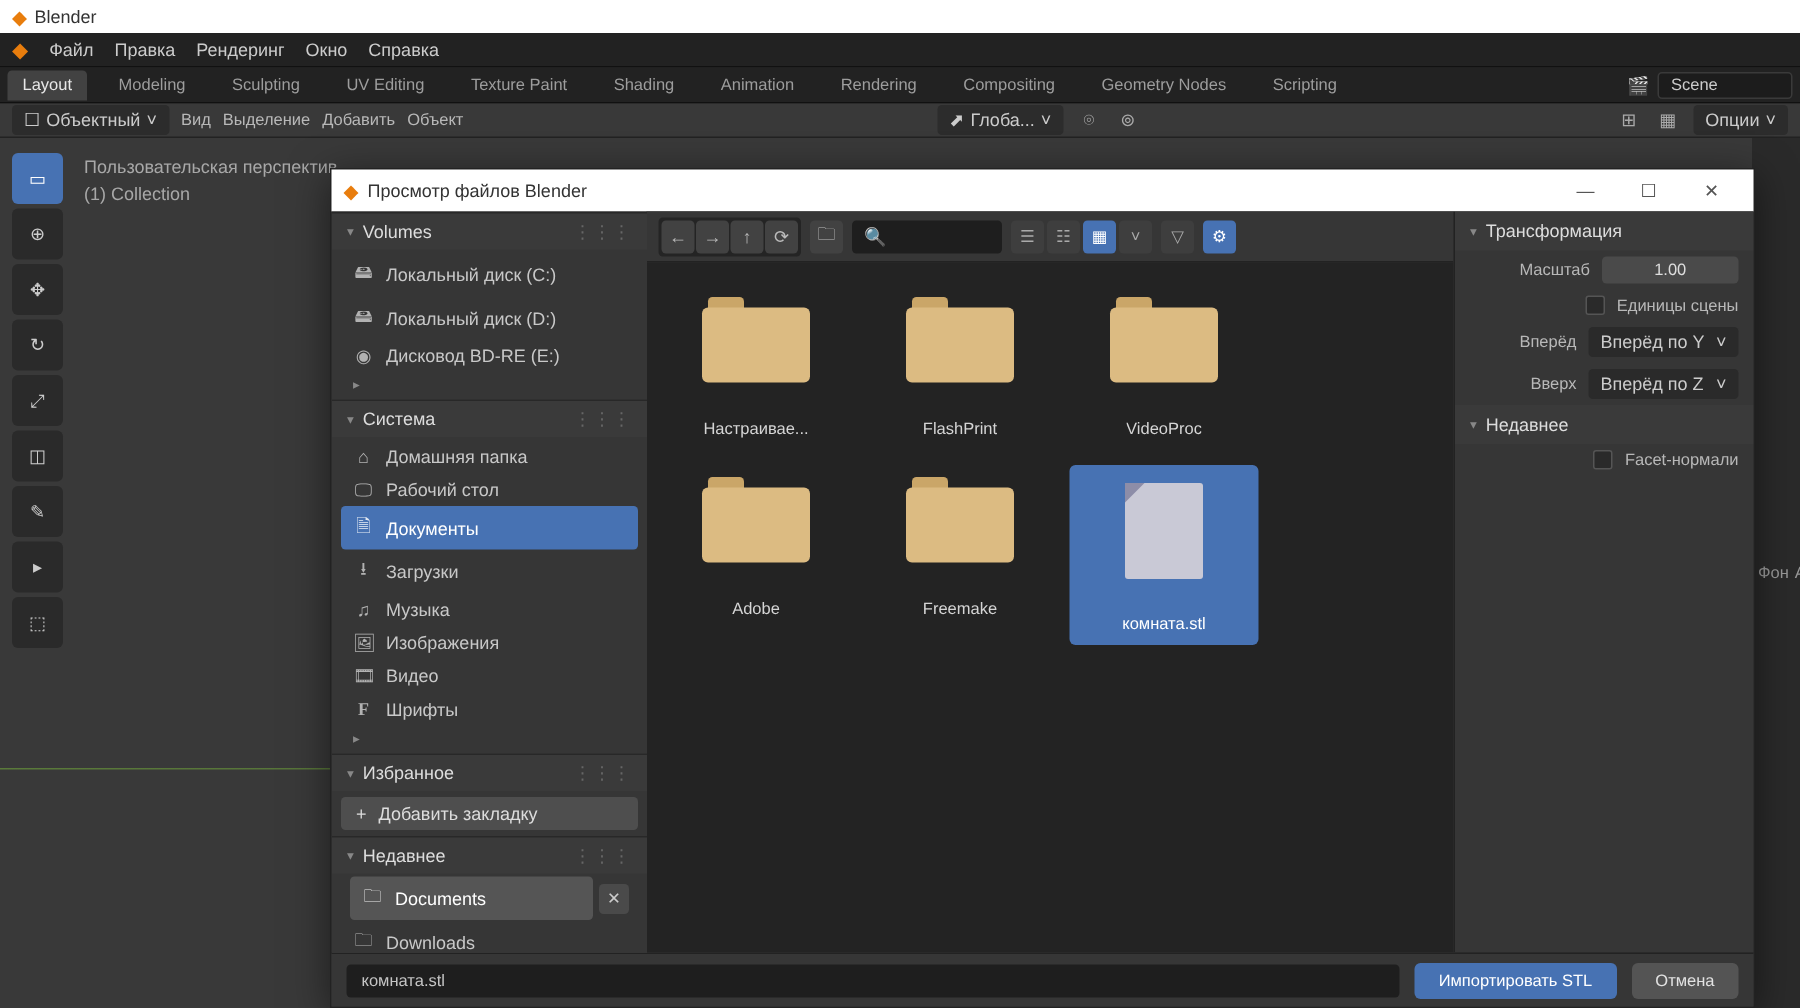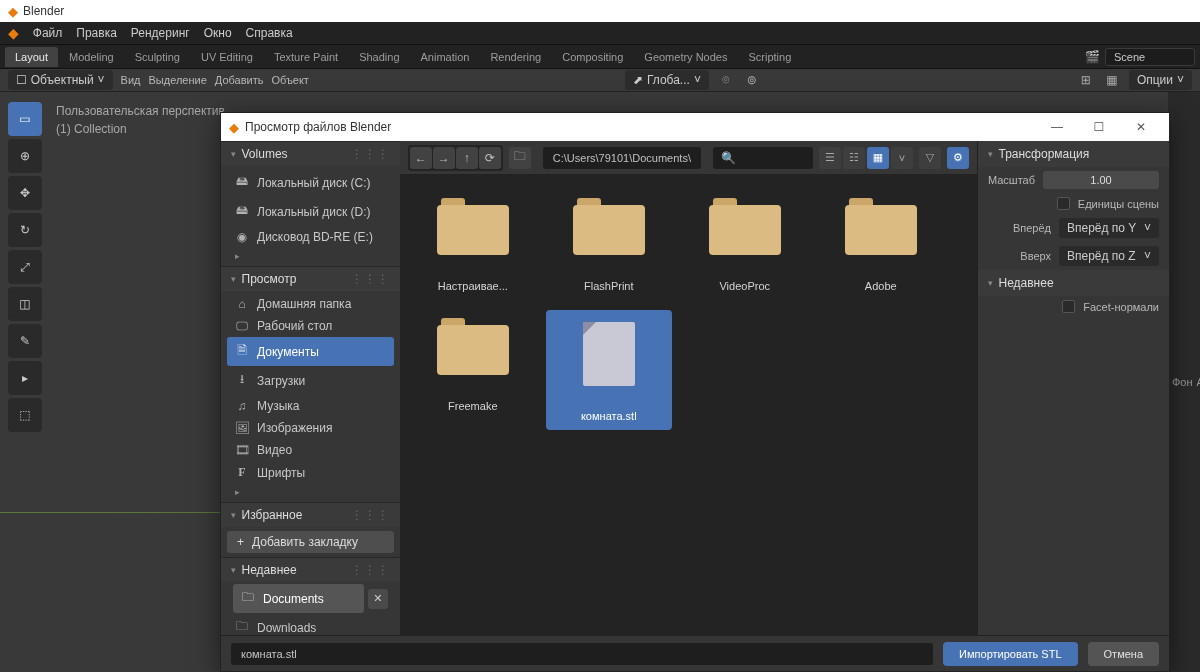--- a/index.html
+++ b/index.html
@@ -3,21 +3,21 @@
 <meta charset="utf-8">
 <style>
 *{margin:0;padding:0;box-sizing:border-box;font-family:-apple-system,BlinkMacSystemFont,"Segoe UI",sans-serif;font-size:12px;user-select:none}
 body{background:#fff;width:1200px;height:672px;overflow:hidden;position:relative}
 .titlebar{height:22px;background:#fff;display:flex;align-items:center;padding:0 8px;color:#333;font-size:11px}
 .titlebar .logo{color:#e87d0d;margin-right:5px;font-size:13px}
 .main{background:#3a3a3a;height:650px;position:relative}
 .menubar{height:23px;background:#222;display:flex;align-items:center;padding:0 8px;gap:14px;color:#ccc;border-bottom:1px solid #111}
 .menubar .logo{color:#e87d0d;font-size:14px}
 .menubar .item{cursor:pointer}
-.tabbar{height:24px;background:#222;display:flex;align-items:center;padding:0 5px;gap:1px;color:#9d9d9d;border-bottom:1px solid #111}
+.tabbar{height:24px;background:#222;display:flex;align-items:center;padding:0 5px;gap:11px;color:#9d9d9d;border-bottom:1px solid #111}
 .tab{padding:4px 10px;font-size:11px;cursor:pointer;border-radius:3px 3px 0 0}
 .tab.active{background:#424242;color:#e8e8e8}
 .scenefield{margin-left:auto;display:flex;align-items:center;gap:5px}
 .scenefield input{background:#1c1c1c;border:1px solid #3a3a3a;color:#ccc;padding:2px 8px;border-radius:3px;width:90px;font-size:11px}
 .toolbar{height:23px;background:#393939;display:flex;align-items:center;padding:0 8px;gap:8px;border-bottom:1px solid #222}
 .toolbar .drop{background:#2c2c2c;color:#ccc;padding:3px 8px;border-radius:3px;font-size:11px;display:flex;align-items:center;gap:4px}
 .toolbar .item{color:#b8b8b8;font-size:11px;cursor:pointer}
 .toolbar .spacer{flex:1}
 .toolbar .ibtn{width:18px;height:18px;display:flex;align-items:center;justify-content:center;color:#aaa;cursor:pointer}
 .viewport{position:absolute;top:70px;left:0;right:0;bottom:0;background:#393939}
@@ -69,21 +69,21 @@
 .fitem .file{width:52px;height:64px;background:#c9c9d6;border-radius:2px;position:relative;margin-top:4px}
 .fitem .file::before{content:"";position:absolute;top:0;left:0;border-style:solid;border-width:13px 13px 0 0;border-color:#8d8da8 transparent transparent transparent}
 .fitem .lbl{margin-top:24px;color:#d5d5d5;font-size:11px;text-align:center;max-width:120px;white-space:nowrap;overflow:hidden;text-overflow:ellipsis}
 .fitem.sel .lbl{color:#fff}
 
 .dlg-props{width:200px;background:#363636;border-left:1px solid #222;display:flex;flex-direction:column}
 .prop-hdr{padding:6px 10px;color:#ddd;font-size:11px;display:flex;align-items:center;gap:6px;background:#3a3a3a}
 .prop-hdr::before{content:"▾";font-size:9px;color:#888}
 .prop-row{display:flex;align-items:center;padding:4px 10px;gap:8px}
 .prop-row .lab{color:#b8b8b8;font-size:11px;flex:1;text-align:right}
-.prop-row .val{background:#4a4a4a;color:#ddd;padding:3px 0;border-radius:3px;font-size:11px;width:116px;text-align:center}
+.prop-row .val{background:#4a4a4a;color:#ddd;padding:3px 0;border-radius:3px;font-size:11px;width:91px;text-align:center}
 .prop-row .drop{background:#2a2a2a;color:#ccc;padding:3px 8px;border-radius:3px;font-size:11px;width:100px;display:flex;justify-content:space-between;align-items:center}
 .prop-row.cb{justify-content:flex-end}
 .prop-row.cb .chk{width:13px;height:13px;background:#2a2a2a;border:1px solid #555;border-radius:2px}
 .prop-row.cb .clab{color:#b8b8b8;font-size:11px}
 
 .dlg-foot{height:36px;background:#363636;display:flex;align-items:center;padding:0 10px;gap:10px;border-top:1px solid #222}
 .fname{flex:1;background:#1e1e1e;color:#c5c5c5;padding:5px 10px;border-radius:3px;font-size:11px}
 .fbtn{padding:6px 16px;border-radius:4px;font-size:11px;cursor:pointer;color:#e2e2e2;background:#545454}
 .fbtn.primary{background:#4772b3;color:#fff}
 </style>
@@ -207,21 +207,21 @@
               <span>Локальный диск (D:)</span>
             </div>
           <div class="row">
               <span class="ic">◉</span>
               <span>Дисковод BD-RE (E:)</span>
             </div>
           <div class="arrow">▸</div>
         </div>
 
         <div class="panel-hdr">
-            <span>Просмотр</span>
+            <span>Система</span>
             <span class="dots">⋮⋮⋮</span>
           </div>
         <div class="plist">
           <div class="row">
               <span class="ic">⌂</span>
               <span>Домашняя папка</span>
             </div>
           <div class="row">
               <span class="ic">🖵</span>
               <span>Рабочий стол</span>
@@ -284,21 +284,20 @@
 
       <div class="dlg-main">
         <div class="dlg-nav">
           <div class="nav-group">
             <div class="navbtn">←</div>
             <div class="navbtn">→</div>
             <div class="navbtn">↑</div>
             <div class="navbtn">⟳</div>
           </div>
           <div class="navbtn">🗀</div>
-          <div class="path">C:\Users\79101\Documents\</div>
           <div class="search">
               <span>🔍</span>
             </div>
           <div class="viewbtns">
             <div class="vbtn">☰</div>
             <div class="vbtn">☷</div>
             <div class="vbtn active">▦</div>
             <div class="vbtn">˅</div>
           </div>
           <div class="vbtn">▽</div>

